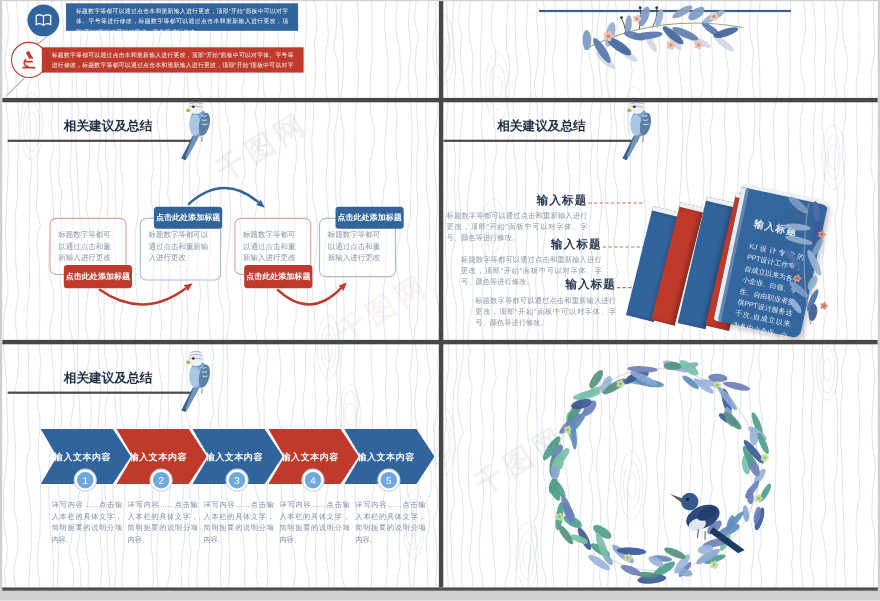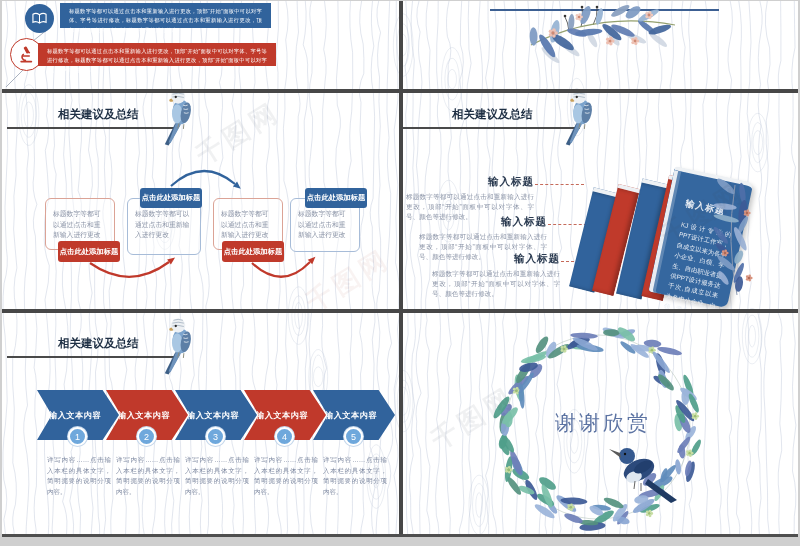--- a/index.html
+++ b/index.html
@@ -584,21 +584,20 @@
         <circle cx="292.13222336867534" cy="103.13874190111532" r="1.32" fill="#9dbd72"></circle>
         <path d="M245,166 L274,187 L268,190 L242,171 Z" fill="#1f3a63"></path>
         <ellipse cx="236" cy="157" rx="16" ry="10" fill="#2c4a7c" transform="rotate(-24 236 157)"></ellipse>
         <ellipse cx="231" cy="164" rx="8" ry="5.5" fill="#dfe7f0" transform="rotate(-18 231 164)"></ellipse>
         <ellipse cx="240" cy="154" rx="10" ry="5" fill="#223f6e" transform="rotate(-28 240 154)"></ellipse>
         <circle cx="224" cy="143" r="8" fill="#35598f"></circle>
         <path d="M217,140 L206,136 L218,145 Z" fill="#5a5a5a"></path>
         <circle cx="222" cy="141" r="1.2" fill="#111"></circle>
         <path d="M232,168 l-1,8 M238,170 l0,8" stroke="#666" stroke-width="1" fill="none"></path>
       </svg>
-    <div class="thanks" style="left:152px;top:96px;">谢谢欣赏</div>
   </div>
 
   <div class="gline" style="left:397px;top:0;width:4px;height:533px;"></div>
   <div class="gline" style="left:0;top:88px;width:796px;height:4px;"></div>
   <div class="gline" style="left:0;top:308px;width:796px;height:4px;"></div>
 
   <div class="wm" style="left:190px;top:115px;">千图网</div>
   <div class="wm red" style="left:300px;top:262px;">千图网</div>
   <div class="wm" style="left:655px;top:195px;">千图网</div>
   <div class="wm" style="left:425px;top:400px;">千图网</div>

